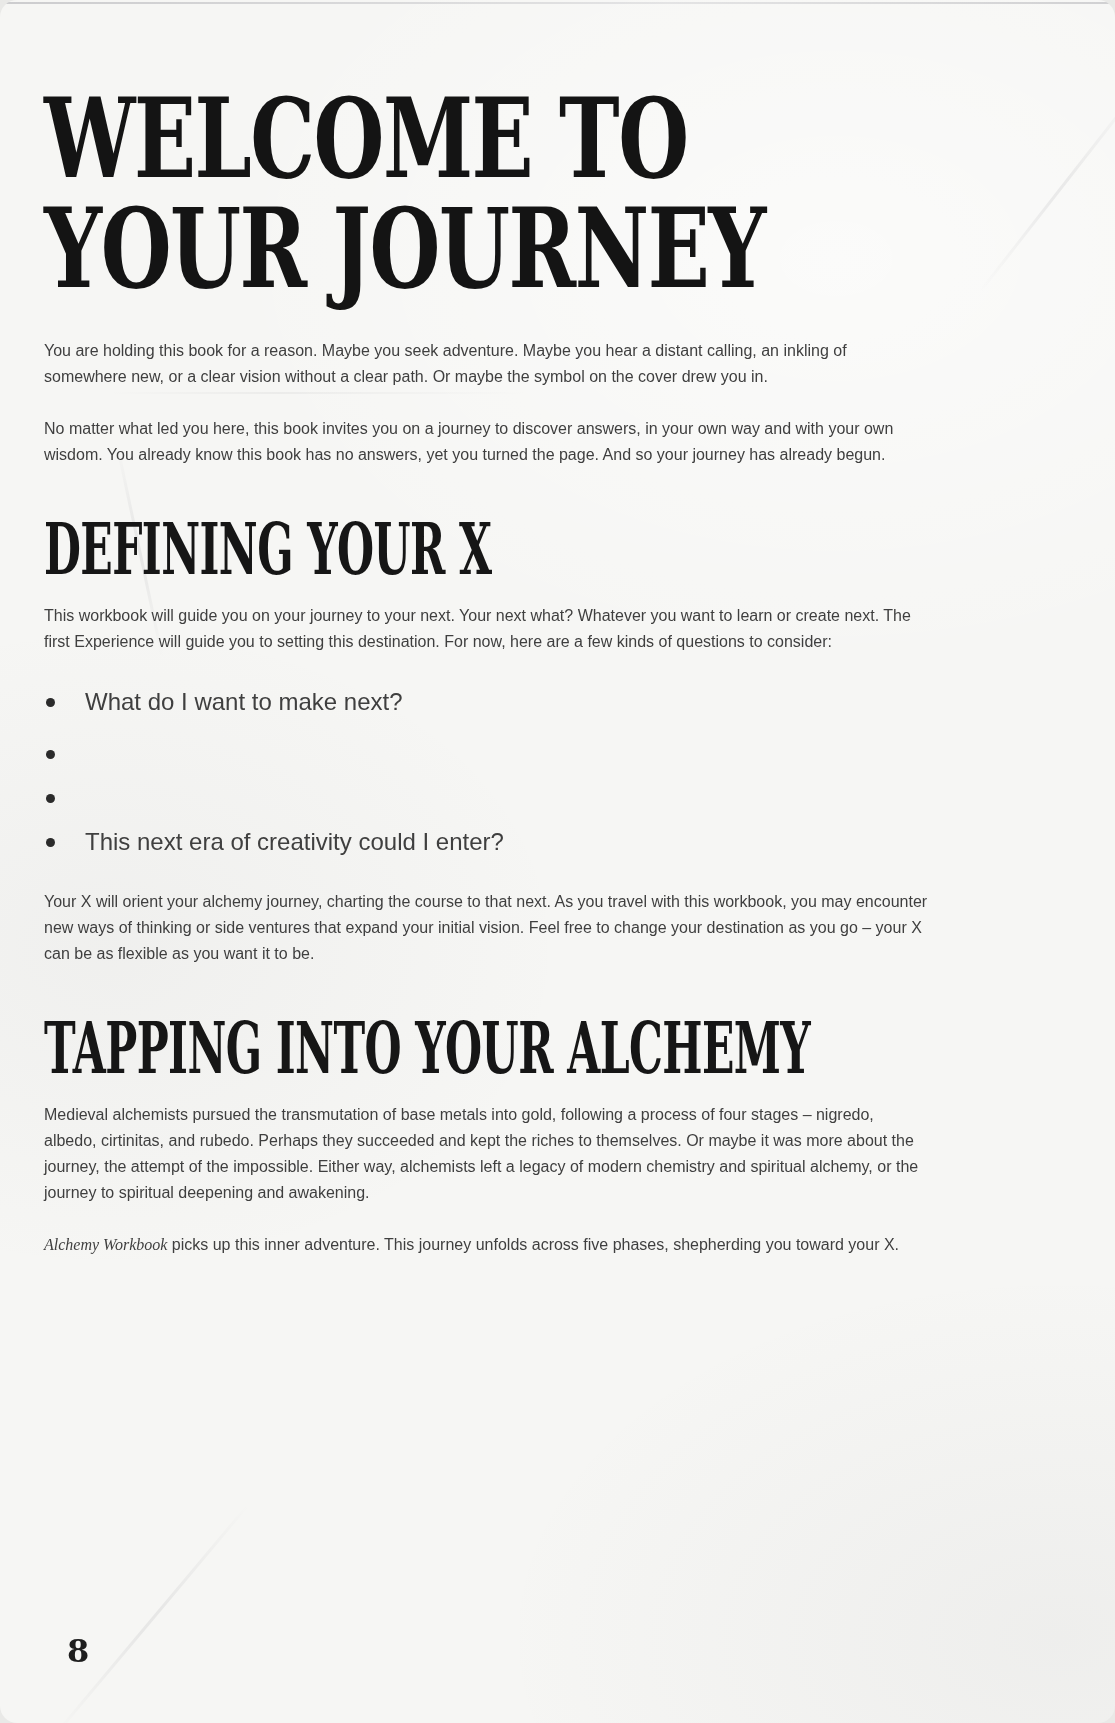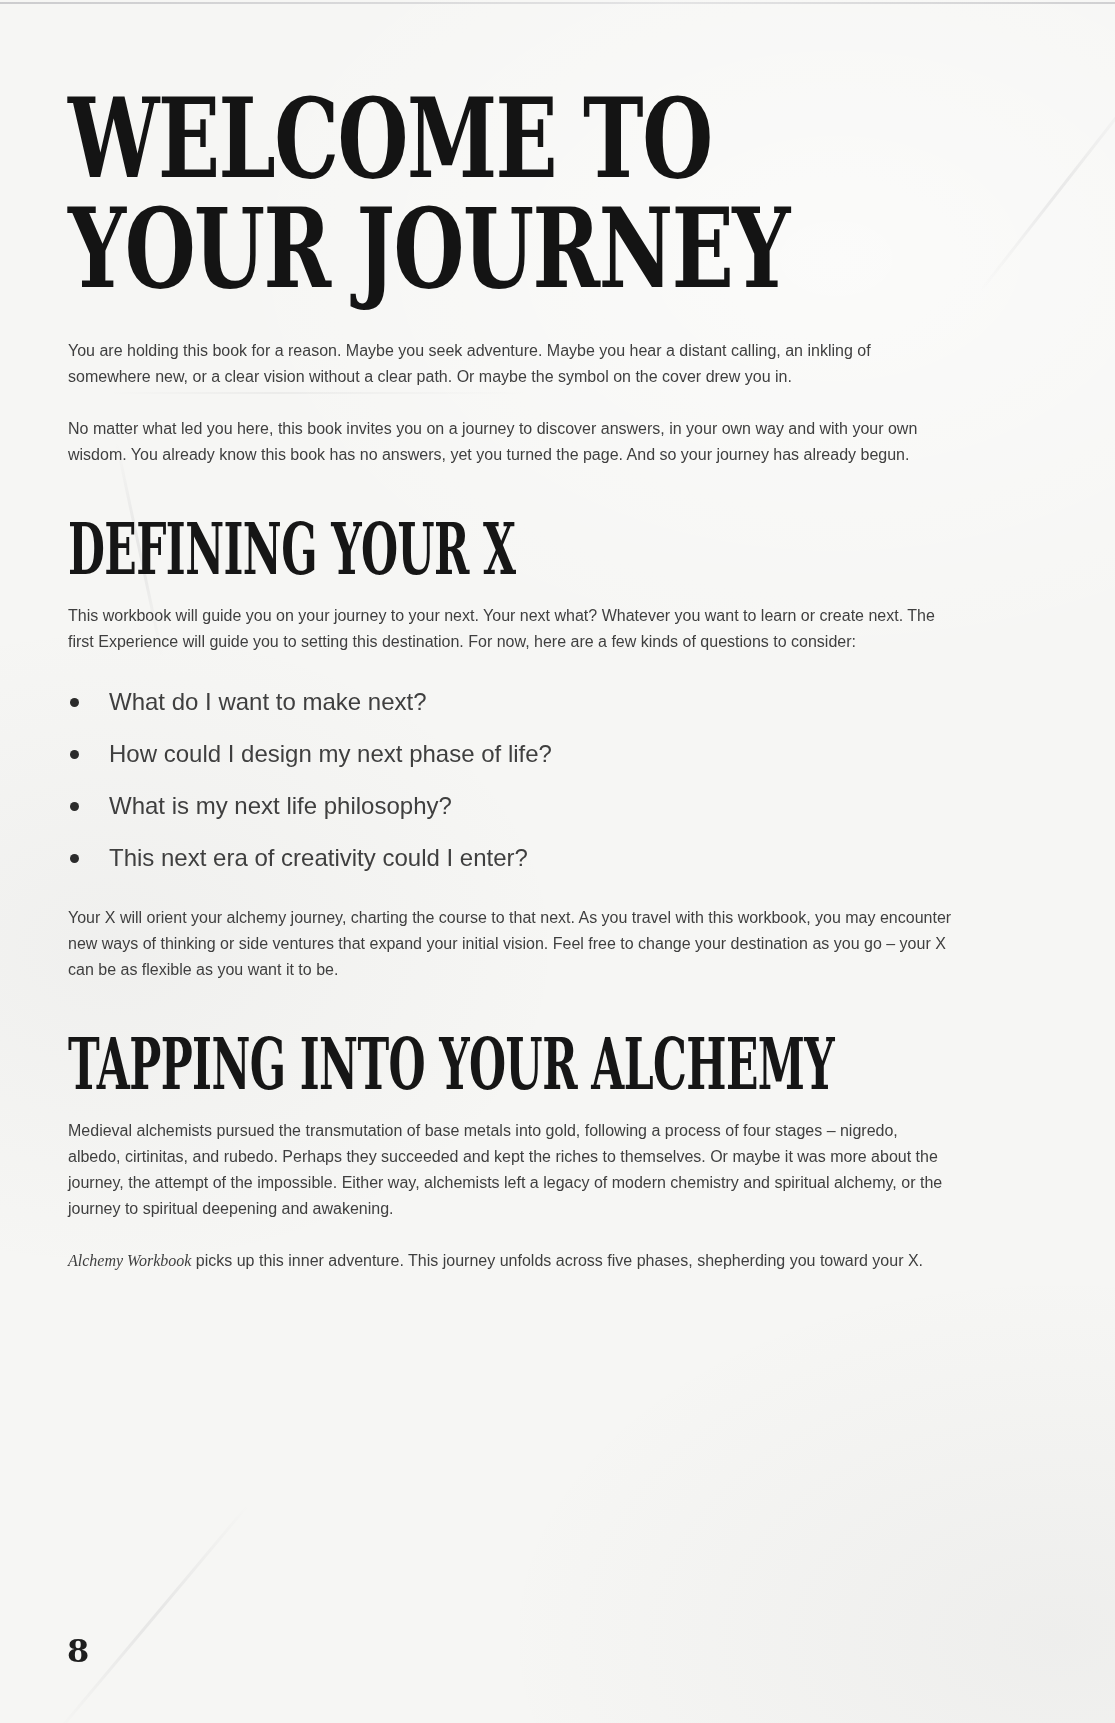--- a/index.html
+++ b/index.html
@@ -6,29 +6,30 @@
     margin: 0;
     padding: 0;
     background: #e9e9e7;
   }
   .page {
     position: relative;
     width: 1115px;
     height: 1723px;
     margin: 0 auto;
     box-sizing: border-box;
-    padding: 0 68px;
+    padding: 0 44px;
     overflow: hidden;
     background-color: #f6f6f4;
     background-image:
       radial-gradient(ellipse 900px 600px at 75% 15%, rgba(255,255,255,0.55), rgba(255,255,255,0) 70%),
       radial-gradient(ellipse 700px 500px at 10% 55%, rgba(120,120,125,0.05), rgba(120,120,125,0) 65%),
       radial-gradient(ellipse 800px 520px at 95% 95%, rgba(110,110,115,0.06), rgba(110,110,115,0) 70%);
     font-family: "Liberation Sans", sans-serif;
     color: #3f3f3f;
+    border-radius: 17px;
   }
   .top-edge {
     position: absolute;
     top: 2px; left: 0; right: 0;
     height: 2px;
     background: linear-gradient(to right, rgba(170,170,175,0.55), rgba(190,190,195,0.35) 60%, rgba(170,170,175,0.5));
   }
   .crease {
     position: absolute;
     pointer-events: none;
@@ -123,25 +124,23 @@
     <h2 class="section-heading">DEFINING YOUR X</h2>
     <p class="body-text">This workbook will guide you on your journey to your next. Your next what? Whatever you want to learn or create next. The first Experience will guide you to setting this destination. For now, here are a few kinds of questions to consider:</p>
 
     <ul class="question-list">
       <li>
         <span class="bullet-dot"></span>
         <span>What do I want to make next?</span>
       </li>
       <li>
         <span class="bullet-dot"></span>
-        <span>How could I design my next phase of life?</span>
       </li>
       <li>
         <span class="bullet-dot"></span>
-        <span>What is my next life philosophy?</span>
       </li>
       <li>
         <span class="bullet-dot"></span>
         <span>This next era of creativity could I enter?</span>
       </li>
     </ul>
 
     <p class="body-text">Your X will orient your alchemy journey, charting the course to that next. As you travel with this workbook, you may encounter new ways of thinking or side ventures that expand your initial vision. Feel free to change your destination as you go – your X can be as flexible as you want it to be.</p>
   </section>
 

